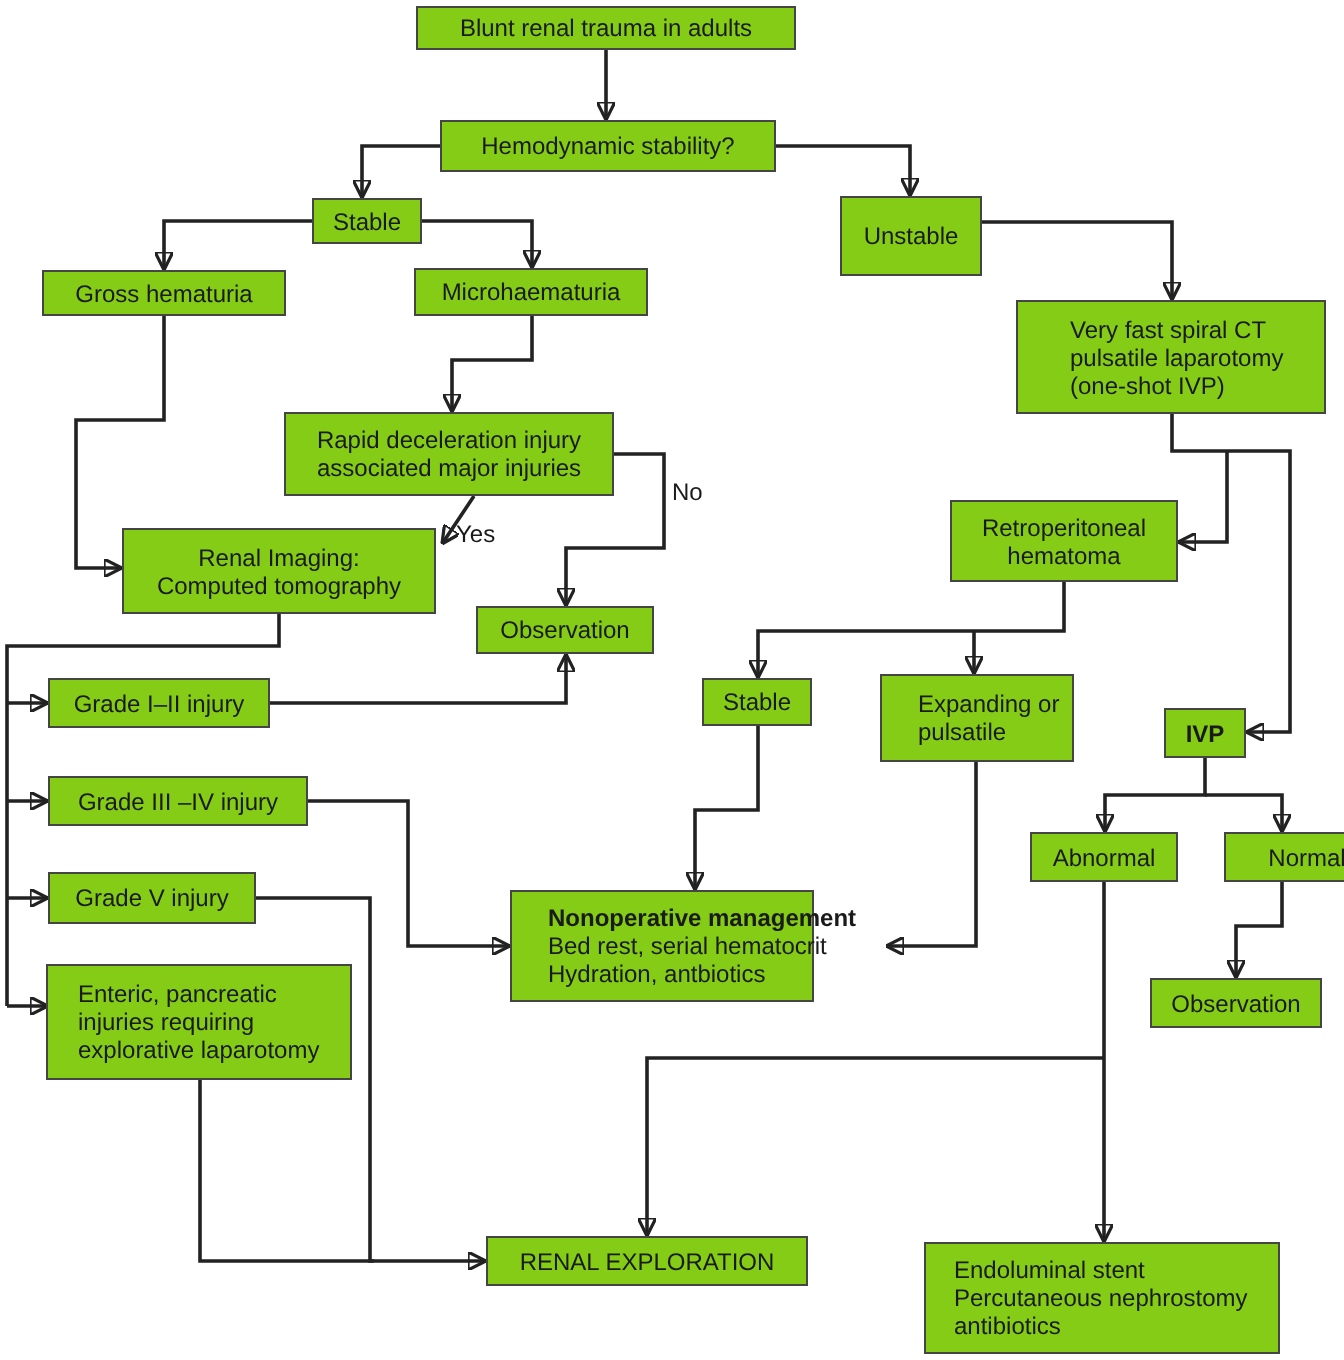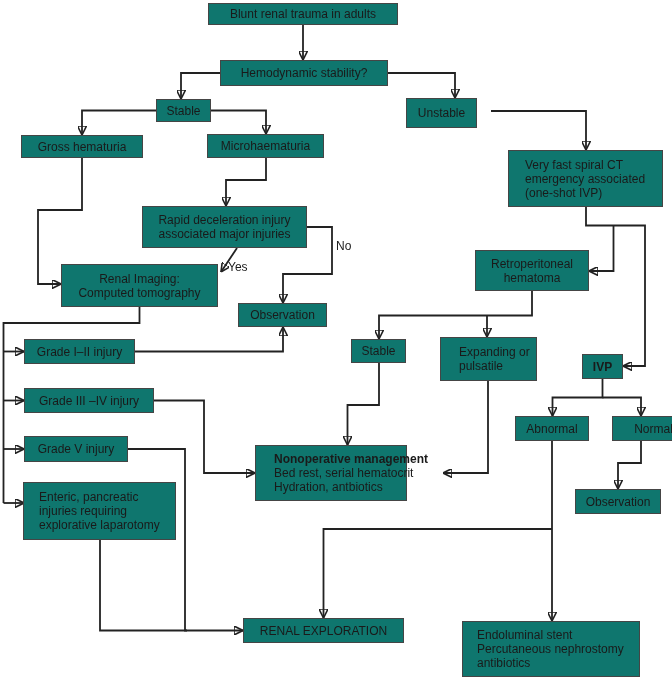--- a/index.html
+++ b/index.html
@@ -3,21 +3,21 @@
 <meta charset="utf-8">
 <style>
   html,body{margin:0;padding:0;background:#fff;}
   #stage{
     position:relative;width:672px;height:680px;background:#ffffff;
     font-family:"Liberation Sans",sans-serif;color:#1a1a1a;overflow:hidden;
   }
   svg.edges{position:absolute;left:0;top:0;width:672px;height:680px;}
   svg.edges path{fill:none;stroke:#222222;stroke-width:1.8px;}
   .node{
-    position:absolute;background:#0f766e;border:1.6px solid #454545;
+    position:absolute;background:#84cc16;border:1.6px solid #454545;
     box-sizing:border-box;display:flex;flex-direction:column;justify-content:center;
     font-size:12px;line-height:14px;
   }
   .node.center{align-items:center;text-align:center;}
   .node.left{align-items:flex-start;text-align:left;}
   .node .ln{white-space:nowrap;}
   .bold{font-weight:bold;}
   .edge-label{position:absolute;font-size:12px;line-height:14px;white-space:nowrap;}
 </style>
 </head>
@@ -68,35 +68,35 @@
   </div>
 
   <div class="node center" style="left:220px;top:60px;width:168px;height:26px;">
     <span class="ln">Hemodynamic stability?</span>
   </div>
 
   <div class="node center" style="left:156px;top:99px;width:55px;height:23px;">
     <span class="ln">Stable</span>
   </div>
 
-  <div class="node center" style="left:406px;top:98px;width:71px;height:30px;">
+  <div class="node center" style="left:420px;top:98px;width:71px;height:40px;">
     <span class="ln">Unstable</span>
   </div>
 
   <div class="node center" style="left:21px;top:135px;width:122px;height:23px;">
     <span class="ln">Gross hematuria</span>
   </div>
 
   <div class="node center" style="left:207px;top:134px;width:117px;height:24px;">
     <span class="ln">Microhaematuria</span>
   </div>
 
-  <div class="node left" style="left:508px;top:150px;width:155px;height:57px;padding-left:16px;">
+  <div class="node left" style="left:508px;top:150px;width:155px;height:57px;padding-left:26px;">
     <span class="ln">Very fast spiral CT</span>
-    <span class="ln">emergency associated</span>
+    <span class="ln">pulsatile laparotomy</span>
     <span class="ln">(one-shot IVP)</span>
   </div>
 
   <div class="node center" style="left:142px;top:206px;width:165px;height:42px;">
     <span class="ln">Rapid deceleration injury</span>
     <span class="ln">associated major injuries</span>
   </div>
 
   <div class="node center" style="left:61px;top:264px;width:157px;height:43px;">
     <span class="ln">Renal Imaging:</span>

